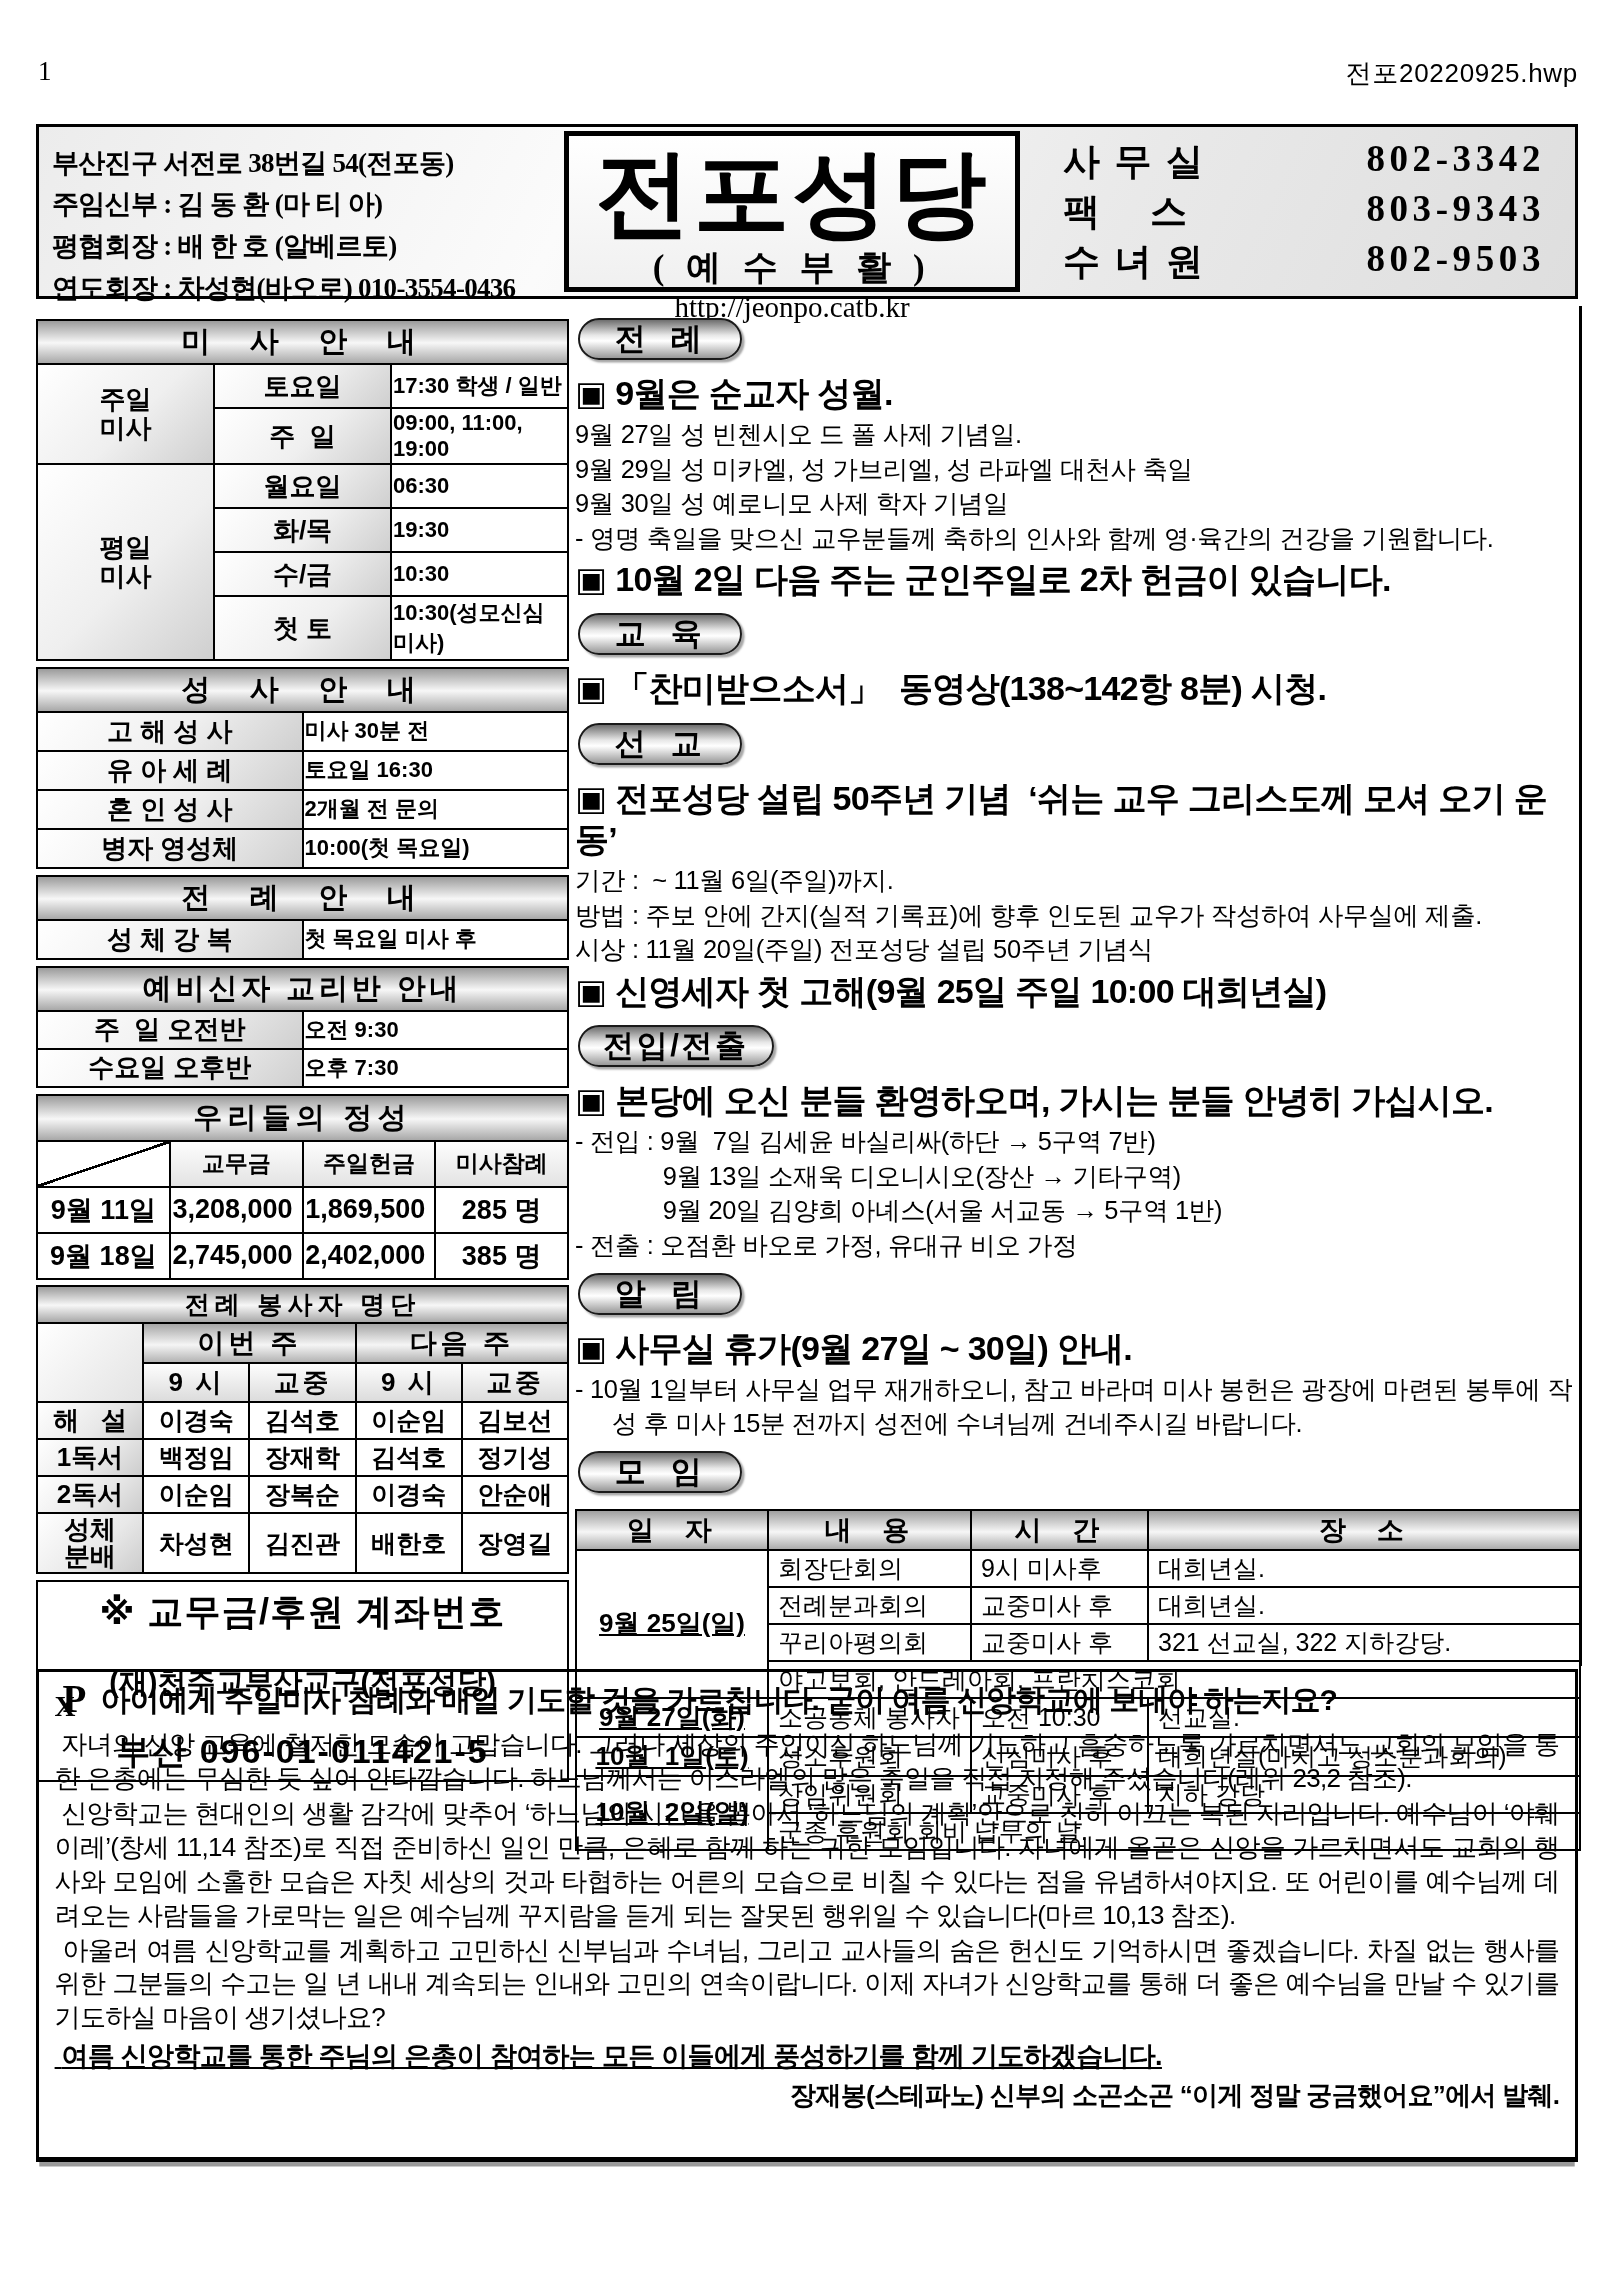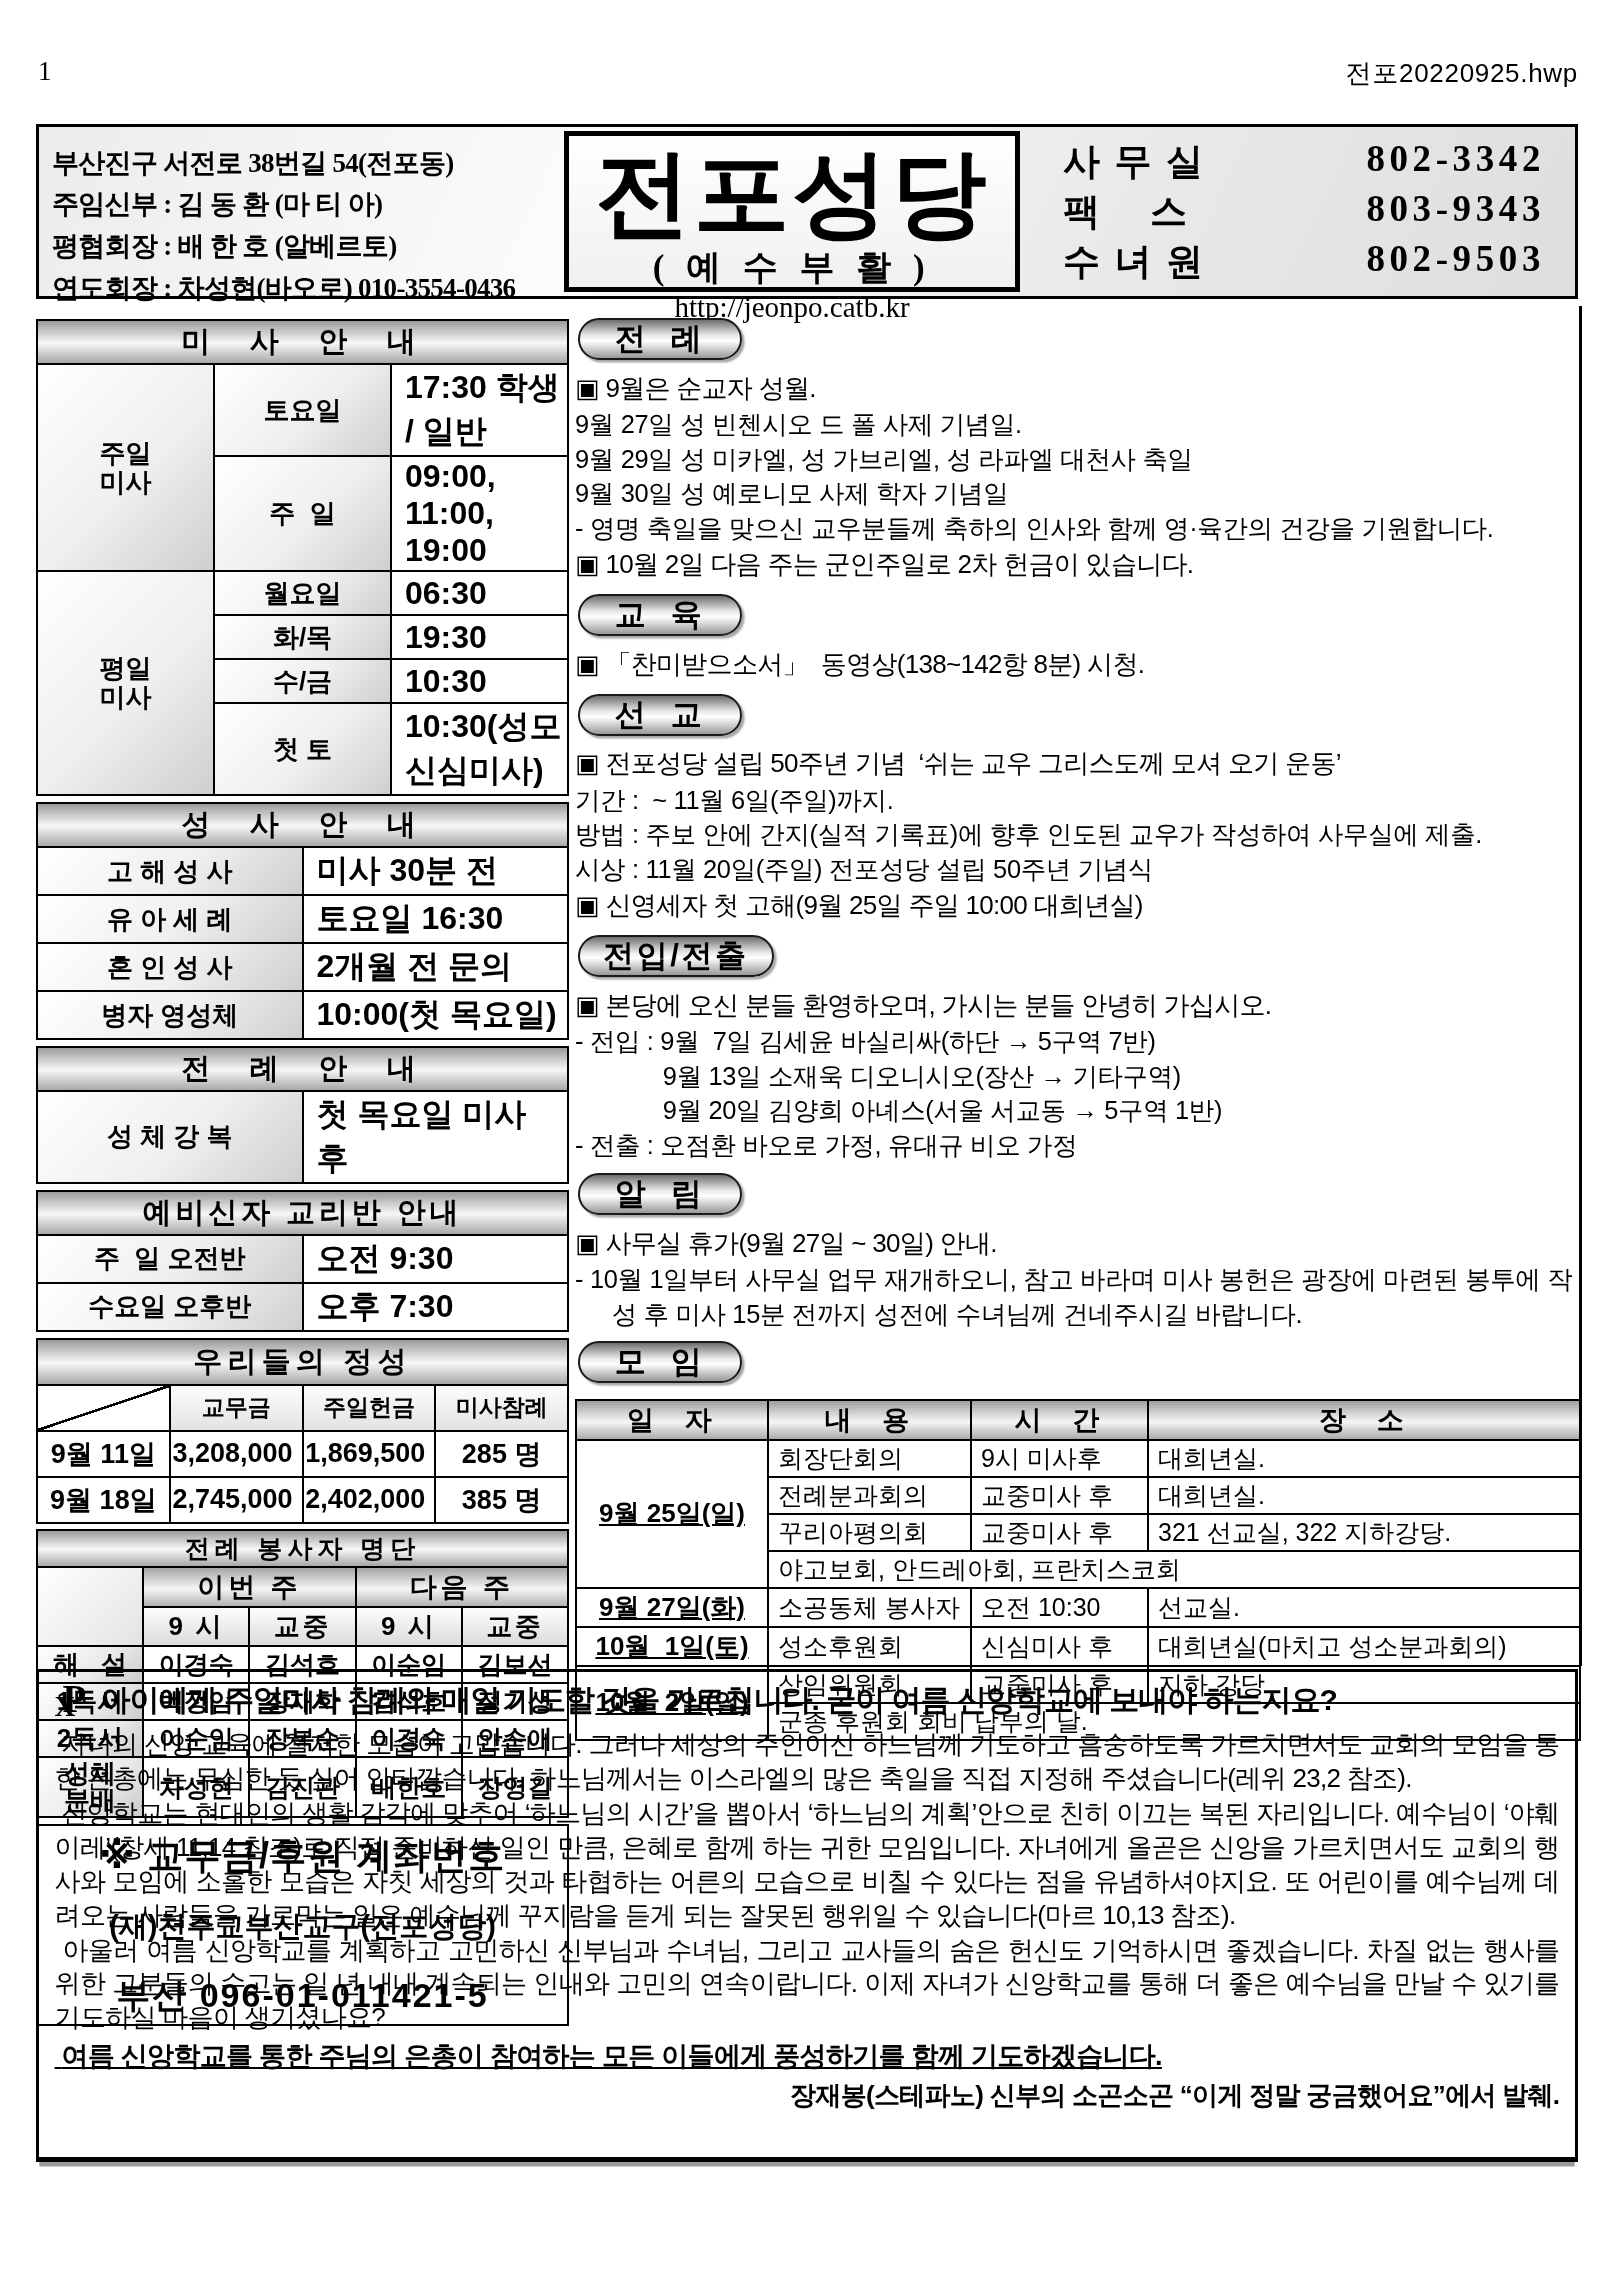--- a/index.html
+++ b/index.html
@@ -38,21 +38,21 @@
   table.tbl{width:100%;border-collapse:collapse;table-layout:fixed;background:#fff;border:2px solid #000;}
   .tbl td{border:2px solid #000;white-space:pre-wrap;overflow:hidden;}
   .sect{
     background:linear-gradient(180deg,#9b9b9b 0%,#f7f7f7 52%,#a8a8a8 100%);
     font-size:29px;font-weight:bold;text-align:center;letter-spacing:7.8px;height:35px;
   }
   .lbl{
     background:linear-gradient(135deg,#ffffff 0%,#efefef 55%,#cfcfcf 100%);
     font-weight:bold;font-size:26px;text-align:center;white-space:pre-wrap;line-height:1.1;
   }
-  .val{font-size:32px;font-weight:600;text-align:left;padding-left:13px;background:#fff;}
+  .val{font-size:22px;font-weight:600;text-align:left;padding-left:1px;background:#fff;}
   .misa td{height:44px;}
   .seongsa td{height:39px;}
   .jeonryeannae td{height:39px;}
   .yebi td{height:38px;}
   .offer td{height:46px;}
   .offer .colhead{height:39px;background:linear-gradient(180deg,#fdfdfd,#e3e3e3);font-size:23px;font-weight:bold;text-align:center;}
   .offer .num{text-align:right;padding-right:9px;font-weight:600;font-size:27px;}
   .offer .cnt{text-align:center;font-weight:600;font-size:27px;}
   .offer .datec{font-size:27px;font-weight:bold;text-align:center;background:#fff;}
   .diag{
@@ -75,21 +75,21 @@
   .right-col{position:absolute;left:575px;top:318px;width:1006px;}
   .pill{
     display:inline-flex;align-items:center;justify-content:center;
     min-width:164px;height:42px;padding:0 23.5px;margin:10.4px 0 9px 2.6px;
     border:2.6px solid #1a1a1a;border-radius:29px;
     background:linear-gradient(180deg,#6e6e6e 0%,#e7e7e7 40%,#ffffff 55%,#989898 100%);
     box-shadow:2.6px 2.6px 2px rgba(0,0,0,0.35);
     font-size:31px;font-weight:bold;letter-spacing:2.6px;white-space:pre-wrap;
   }
   .first-pill{margin-top:0;}
-  .h1{font-size:26px;font-weight:normal;letter-spacing:-0.7px;margin:3.9px 0 2.6px;white-space:pre-wrap;line-height:1.22;}
+  .h1{font-size:34px;font-weight:bold;letter-spacing:-0.7px;margin:3.9px 0 2.6px;white-space:pre-wrap;line-height:1.22;}
   .body-line{font-size:25.4px;font-weight:500;letter-spacing:-0.3px;line-height:1.36;white-space:pre-wrap;}
   .hang{padding-left:2.6ch;text-indent:-2.6ch;}
   table.moim{width:100%;border-collapse:collapse;table-layout:fixed;border:2px solid #000;margin-top:6.5px;}
   .moim td{border:2px solid #000;height:33px;font-size:25px;white-space:pre-wrap;overflow:hidden;}
   .moim .mhead{background:linear-gradient(180deg,#a0a0a0,#f6f6f6 55%,#ababab);font-weight:bold;text-align:center;font-size:27px;letter-spacing:5.2px;height:35px;}
   .moim .mdate{text-align:center;font-weight:600;font-size:26px;text-decoration:underline;}
   .moim .mcell{padding-left:9px;font-weight:500;}
   .right-rule{position:absolute;left:1579px;top:306px;width:2.6px;height:1360px;background:#000;}
   
   .bottom-box{

